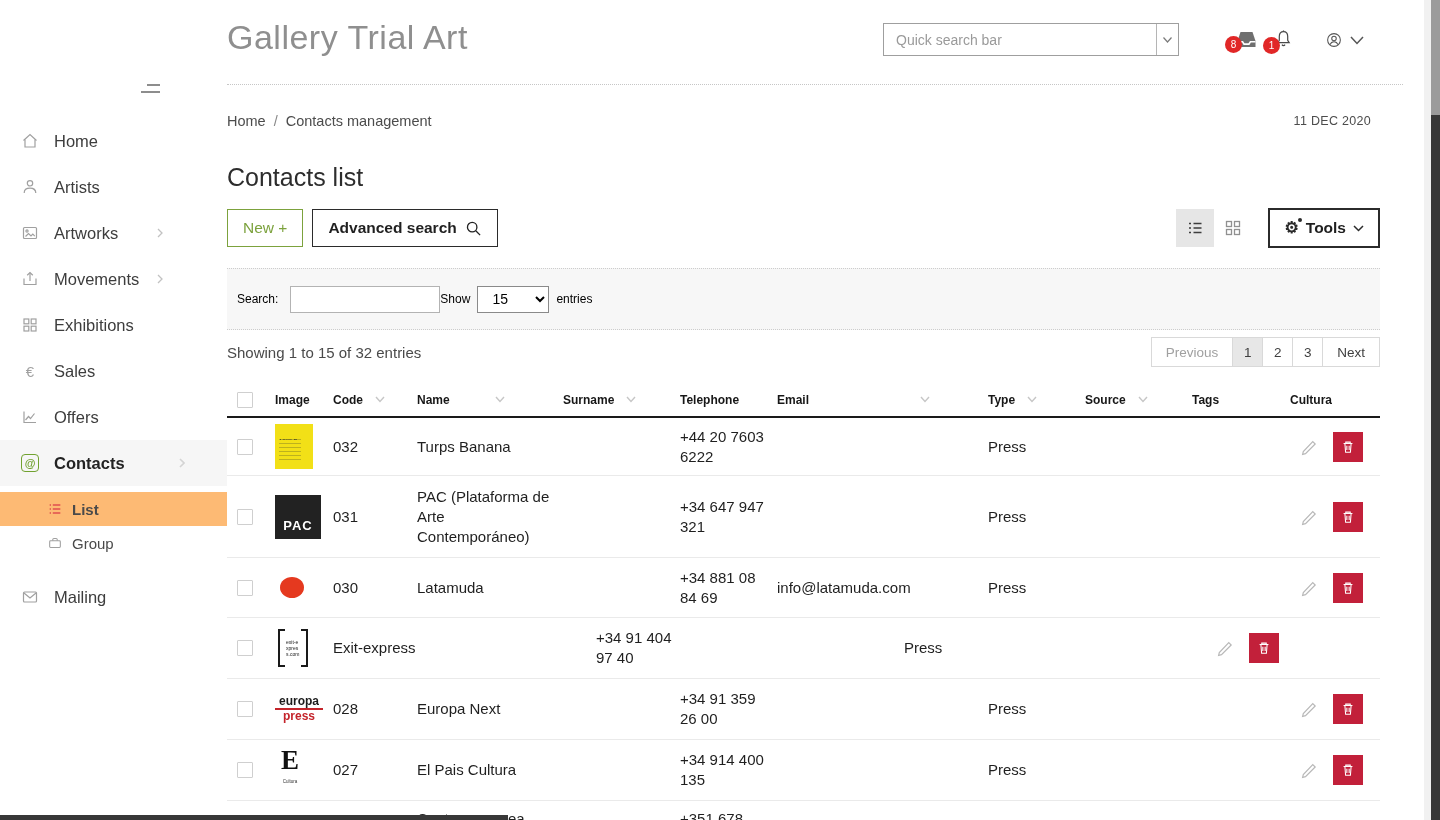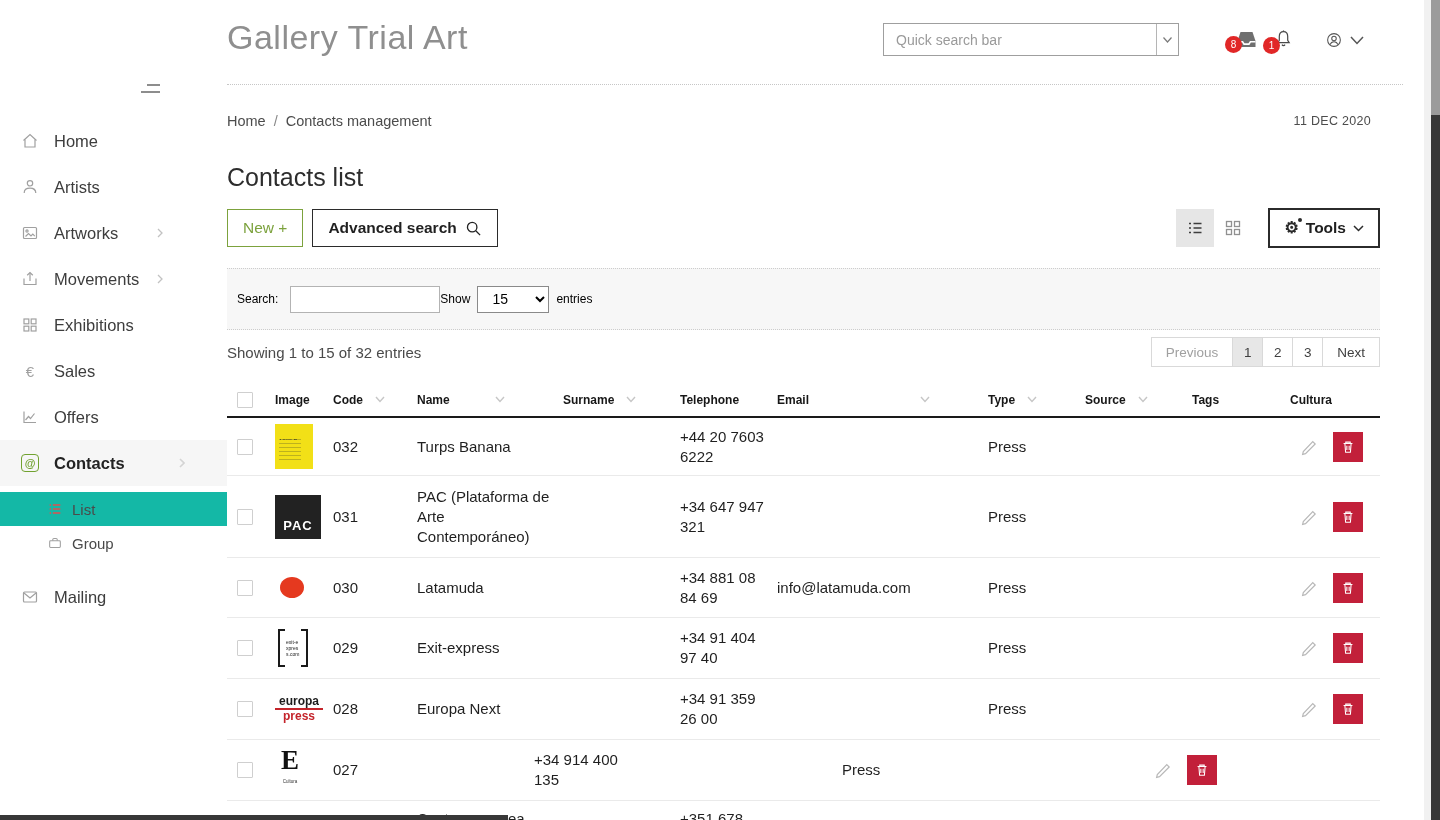--- a/index.html
+++ b/index.html
@@ -19,21 +19,21 @@
   .nav-item.active { background:#f6f6f6; }
   .nav-item.active .lbl { font-weight:bold; color:#232323; }
   .nav-chevron { margin-left:auto; margin-right:64px; }
   .nav-item.active .nav-chevron { margin-right:42px; }
   .euro-glyph { font-size:15px; color:#a0a0a0; }
   .at-glyph { display:flex; align-items:center; justify-content:center; width:18px; height:18px; border:1.5px solid #71a230; border-radius:4px; color:#71a230; font-size:11px; font-weight:bold; }
   .submenu { padding:6px 0; }
   .sub-item { display:flex; align-items:center; height:34px; padding-left:46px; cursor:pointer; }
   .sub-item .ic { width:18px; display:flex; justify-content:center; }
   .sub-item .lbl { margin-left:8px; font-size:15px; color:#4a4a4a; }
-  .sub-item.active { background:#14b8a6; }
+  .sub-item.active { background:#fdba74;font-weight:bold; }
   .nav-gap { height:8px; }
 
   
   .main { position:absolute; left:227px; top:0; width:1213px; height:100%; }
   .header { position:relative; height:85px; border-bottom:1px dotted #c6c6c6; margin-right:37px; }
   .app-title { position:absolute; left:0; top:18px; font-size:34px; font-weight:300; letter-spacing:.5px; color:#8f8f8f; }
   .quick-search { position:absolute; left:656px; top:23px; width:296px; height:33px; border:1px solid #9f9f9f; display:flex; background:#fff; }
   .quick-search input { flex:1; border:none; outline:none; padding:0 12px; font-size:14px; color:#555; font-family:"Liberation Sans", sans-serif; }
   .quick-search input::placeholder { color:#9a9a9a; }
   .qs-caret { width:22px; border-left:1px solid #b5b5b5; display:flex; align-items:center; justify-content:center; cursor:pointer; }
@@ -535,21 +535,20 @@
         <div class="cell c-check">
             <div class="checkbox"></div>
           </div>
         <div class="cell c-image">
           <div class="logo-exit">
             <span class="brk l"></span>
               <span class="mid">exit-express.com</span>
               <span class="brk r"></span>
           </div>
         </div>
-        <div class="cell c-code">029</div>
         <div class="cell c-name">Exit-express</div>
         <div class="cell c-surname"></div>
         <div class="cell c-tel">+34 91 404 97 40</div>
         <div class="cell c-email"></div>
         <div class="cell c-type">Press</div>
         <div class="cell c-source"></div>
         <div class="cell c-tags"></div>
         <div class="cell c-actions">
           <span class="pencil">
               <svg width="18" height="18" viewBox="0 0 18 18" fill="none" stroke="#b8b8b8" stroke-width="1.2">
@@ -600,20 +599,21 @@
         <div class="cell c-check">
             <div class="checkbox"></div>
           </div>
         <div class="cell c-image">
           <div class="logo-elpais">
             <div class="top">E</div>
             <div class="bot">Cultura</div>
           </div>
         </div>
         <div class="cell c-code">027</div>
+        <div class="cell c-name">El Pais Cultura</div>
         <div class="cell c-surname"></div>
         <div class="cell c-tel">+34 914 400 135</div>
         <div class="cell c-email"></div>
         <div class="cell c-type">Press</div>
         <div class="cell c-source"></div>
         <div class="cell c-tags"></div>
         <div class="cell c-actions">
           <span class="pencil">
               <svg width="18" height="18" viewBox="0 0 18 18" fill="none" stroke="#b8b8b8" stroke-width="1.2">
                 <path d="M12.8 3.6 L15.2 6 L5.5 15.7 L2.6 16.4 L3.3 13.5 Z"></path>

